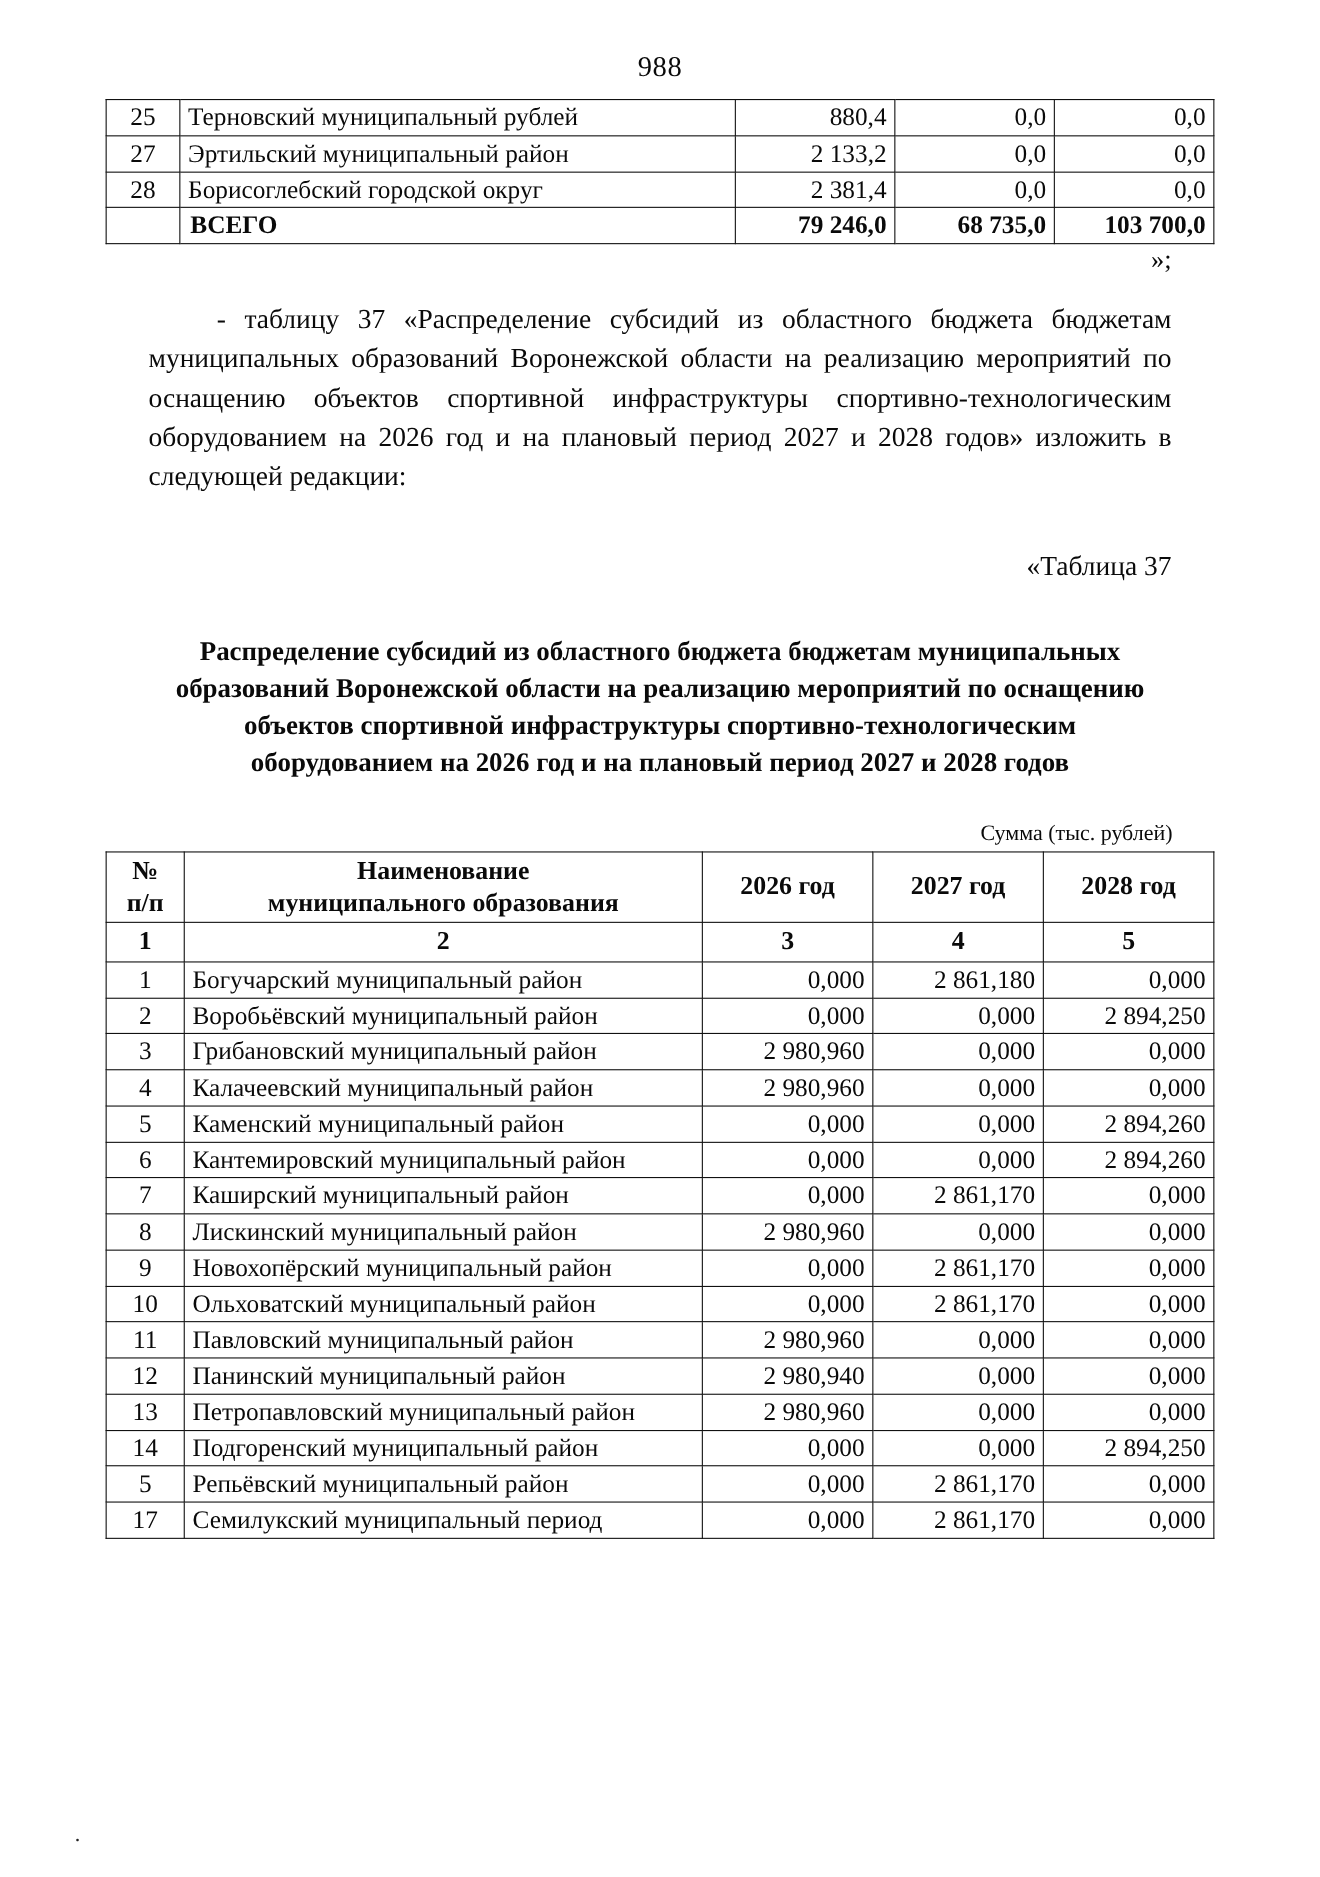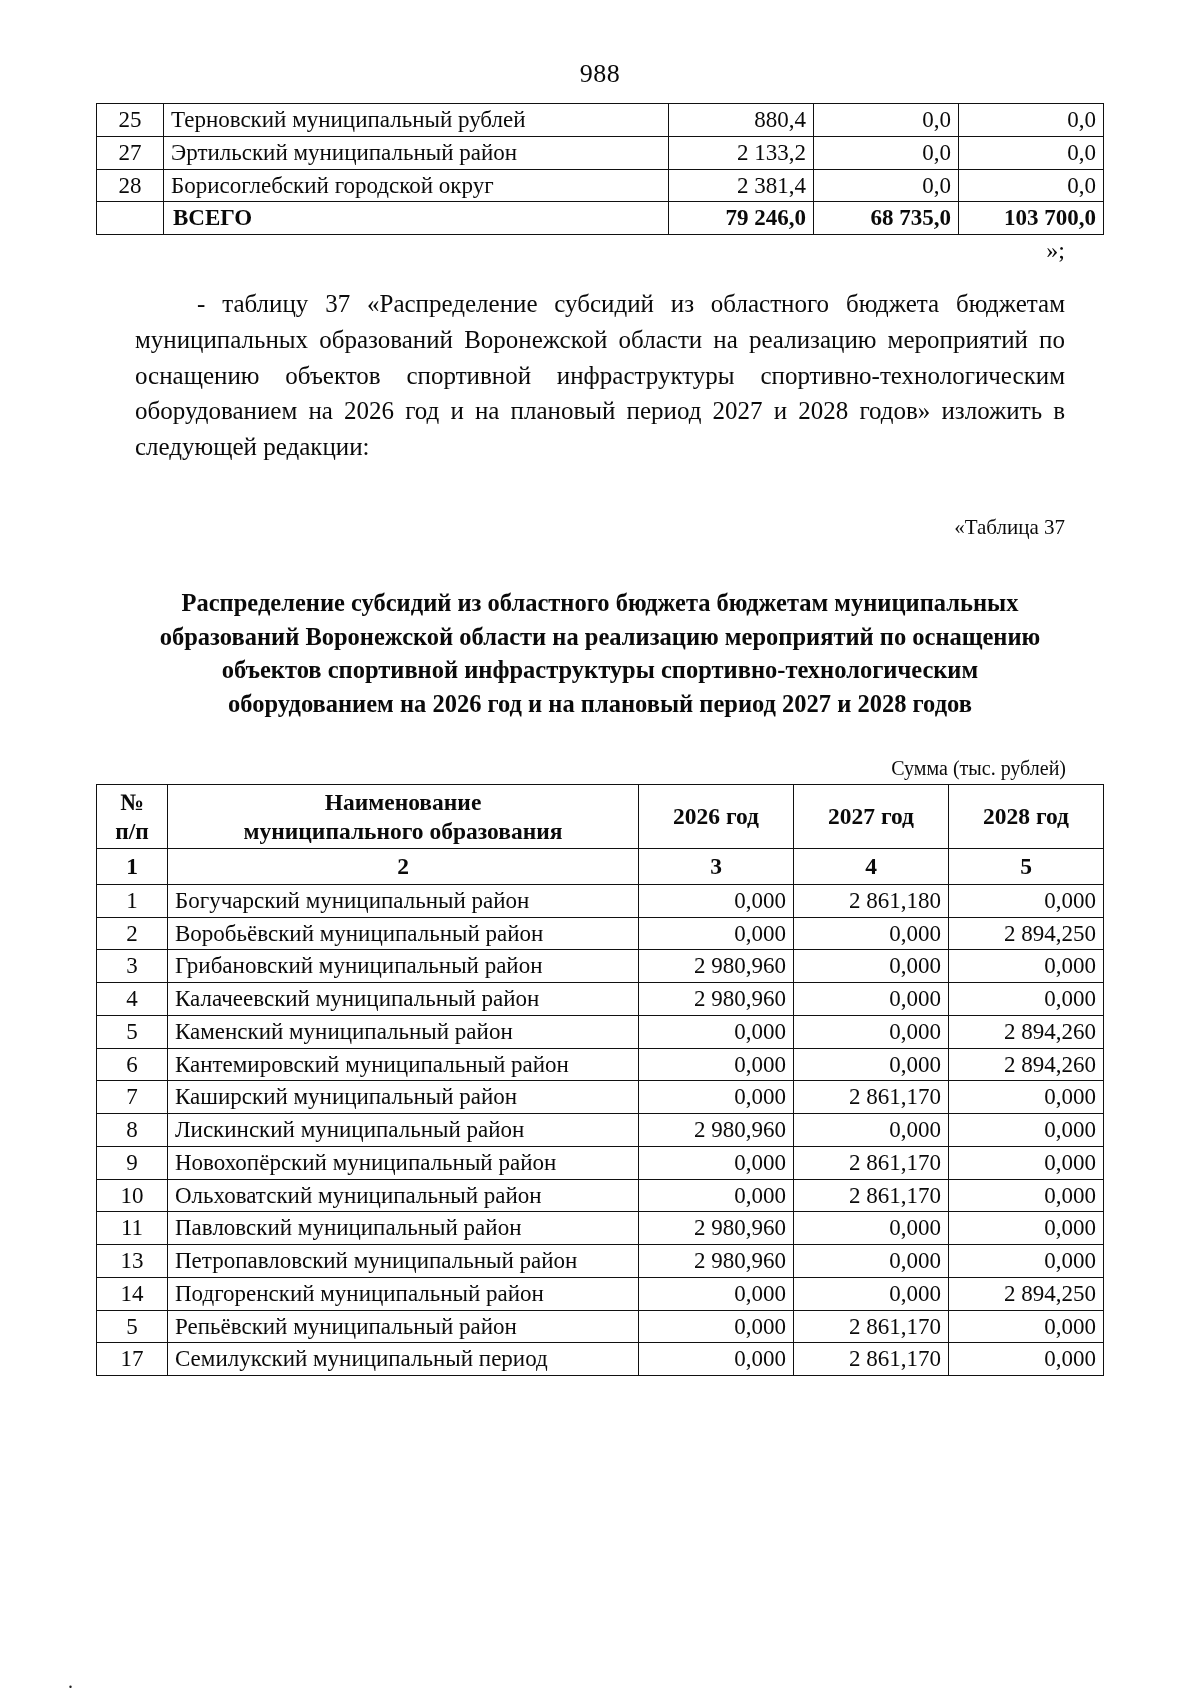--- a/index.html
+++ b/index.html
@@ -18,21 +18,21 @@
   .page {
     position: relative;
     width: 1200px;
     height: 1706px;
     padding: 0;
     box-sizing: border-box;
   }
   .page-number {
     text-align: center;
     font-size: 26px;
-    margin-top: 59px;
+    margin-top: 46px;
     margin-bottom: 14px;
     letter-spacing: 0.5px;
   }
 
   
   table.doc-table {
     border-collapse: collapse;
     table-layout: fixed;
     margin: 0 auto;
     font-size: 23px;
@@ -76,21 +76,21 @@
     line-height: 1.43;
     text-align: justify;
     text-indent: 62px;
     text-justify: inter-word;
   }
 
   .table-label {
     width: 930px;
     margin: 50px auto 0 auto;
     text-align: right;
-    font-size: 21px;
+    font-size: 25px;
   }
 
   .doc-title {
     width: 905px;
     margin: 46px auto 0 auto;
     text-align: center;
     font-size: 24.5px;
     font-weight: bold;
     line-height: 1.38;
   }
@@ -278,20 +278,27 @@
           <td class="c-val">0,000</td>
         </tr>
         <tr>
           <td class="c-num">11</td>
           <td class="c-name">Павловский муниципальный район</td>
           <td class="c-val">2 980,960</td>
           <td class="c-val">0,000</td>
           <td class="c-val">0,000</td>
         </tr>
         <tr>
+          <td class="c-num">12</td>
+          <td class="c-name">Панинский муниципальный район</td>
+          <td class="c-val">2 980,940</td>
+          <td class="c-val">0,000</td>
+          <td class="c-val">0,000</td>
+        </tr>
+        <tr>
           <td class="c-num">13</td>
           <td class="c-name">Петропавловский муниципальный район</td>
           <td class="c-val">2 980,960</td>
           <td class="c-val">0,000</td>
           <td class="c-val">0,000</td>
         </tr>
         <tr>
           <td class="c-num">14</td>
           <td class="c-name">Подгоренский муниципальный район</td>
           <td class="c-val">0,000</td>

